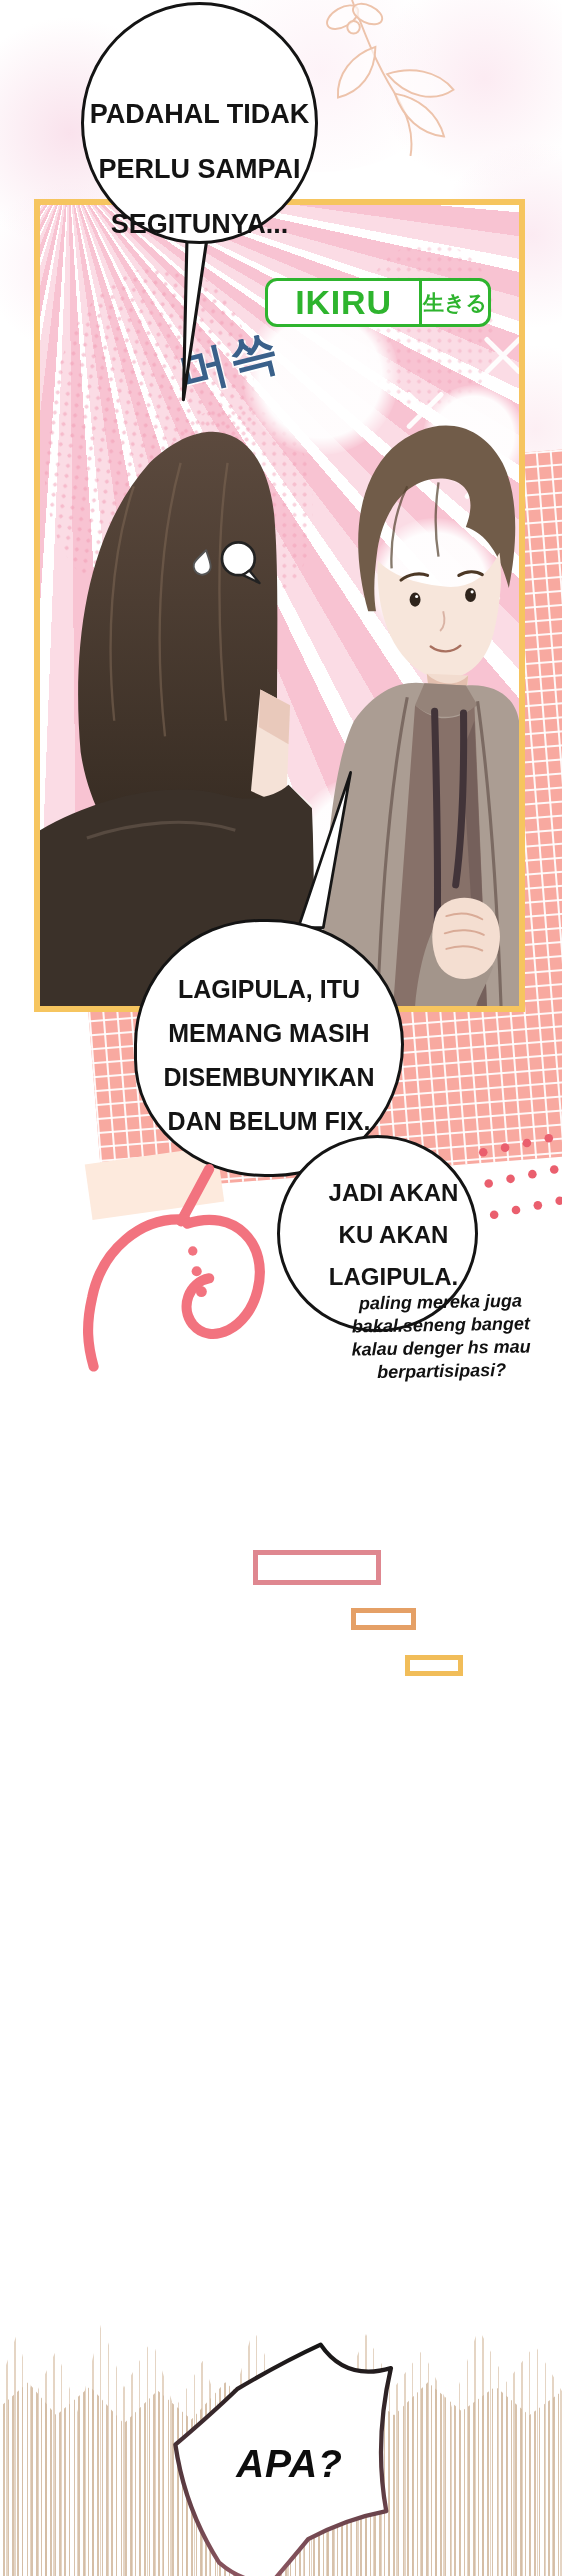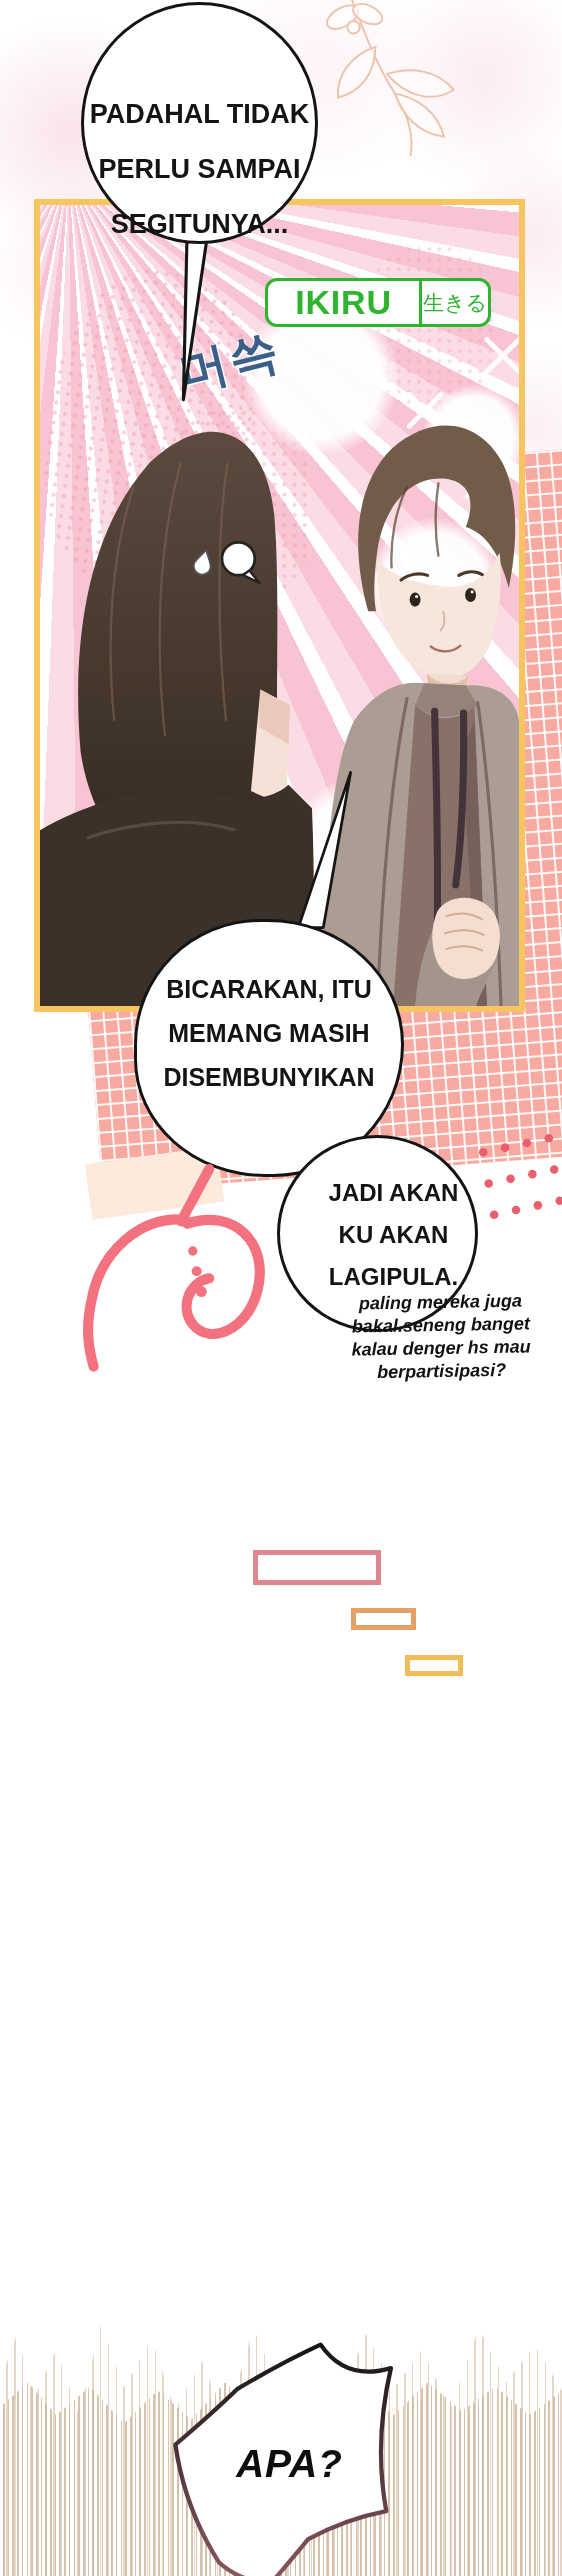--- a/index.html
+++ b/index.html
@@ -34,21 +34,21 @@
   .sparkle i{position:absolute;left:0;top:23px;width:50px;height:4.7px;background:#fff;border-radius:2.3px;display:block;}
   .sparkle i:first-child{transform:rotate(45deg);} .sparkle i:last-child{transform:rotate(-45deg);}
   .sparkle.small{transform:scale(.5);}
 
   
   .wm{position:absolute;left:225px;top:73px;width:220px;height:43px;background:#fff;
     border:3.1px solid #2eb42e;border-radius:12px;display:flex;align-items:stretch;}
   .wm-latin{flex:1;display:flex;align-items:center;justify-content:center;
     color:#2eb42e;font-weight:bold;font-size:34px;letter-spacing:0.8px;}
   .wm-cjk{width:66px;border-left:3.1px solid #2eb42e;display:flex;align-items:center;justify-content:center;
-    color:#2eb42e;font-weight:normal;font-size:21px;}
+    color:#2eb42e;font-weight:bold;font-size:21px;}
 
   
   .sfx{position:absolute;left:139px;top:125px;font-size:48px;font-weight:bold;color:#3a608a;
     transform:rotate(-14deg);letter-spacing:3.1px;
     text-shadow:1.6px 1.6px 0 rgba(255,255,255,.85),-1.6px 1.6px 0 rgba(255,255,255,.85);}
 
   
   .bubble{position:absolute;background:#fff;border:3.9px solid #141414;}
   .b1{left:81px;top:1.6px;width:231px;height:236px;border-radius:50%;}
   .b1 .txt{margin-top:88px;}
@@ -228,23 +228,24 @@
       <div class="line">PERLU SAMPAI</div>
       <div class="line">SEGITUNYA...</div>
     </div>
   </div>
 
   <svg class="abs" style="left:289px;top:766px;" width="78" height="168" viewBox="0 0 100 215">
     <polygon points="79,8 12,207 44,207" fill="#fff" stroke="#151515" stroke-width="3.5" stroke-linejoin="round"></polygon>
   </svg>
   <div class="bubble b2">
     <div class="txt">
-      <div class="line">BICARAKAN, ITU</div>
+      <div class="line">LAGIPULA, ITU</div>
       <div class="line">MEMANG MASIH</div>
       <div class="line">DISEMBUNYIKAN</div>
+      <div class="line">DAN BELUM FIX.</div>
     </div>
   </div>
   <div class="bubble b3">
     <div class="txt">
       <div class="line">JADI AKAN</div>
       <div class="line">KU AKAN</div>
       <div class="line">LAGIPULA.</div>
     </div>
   </div>
 

